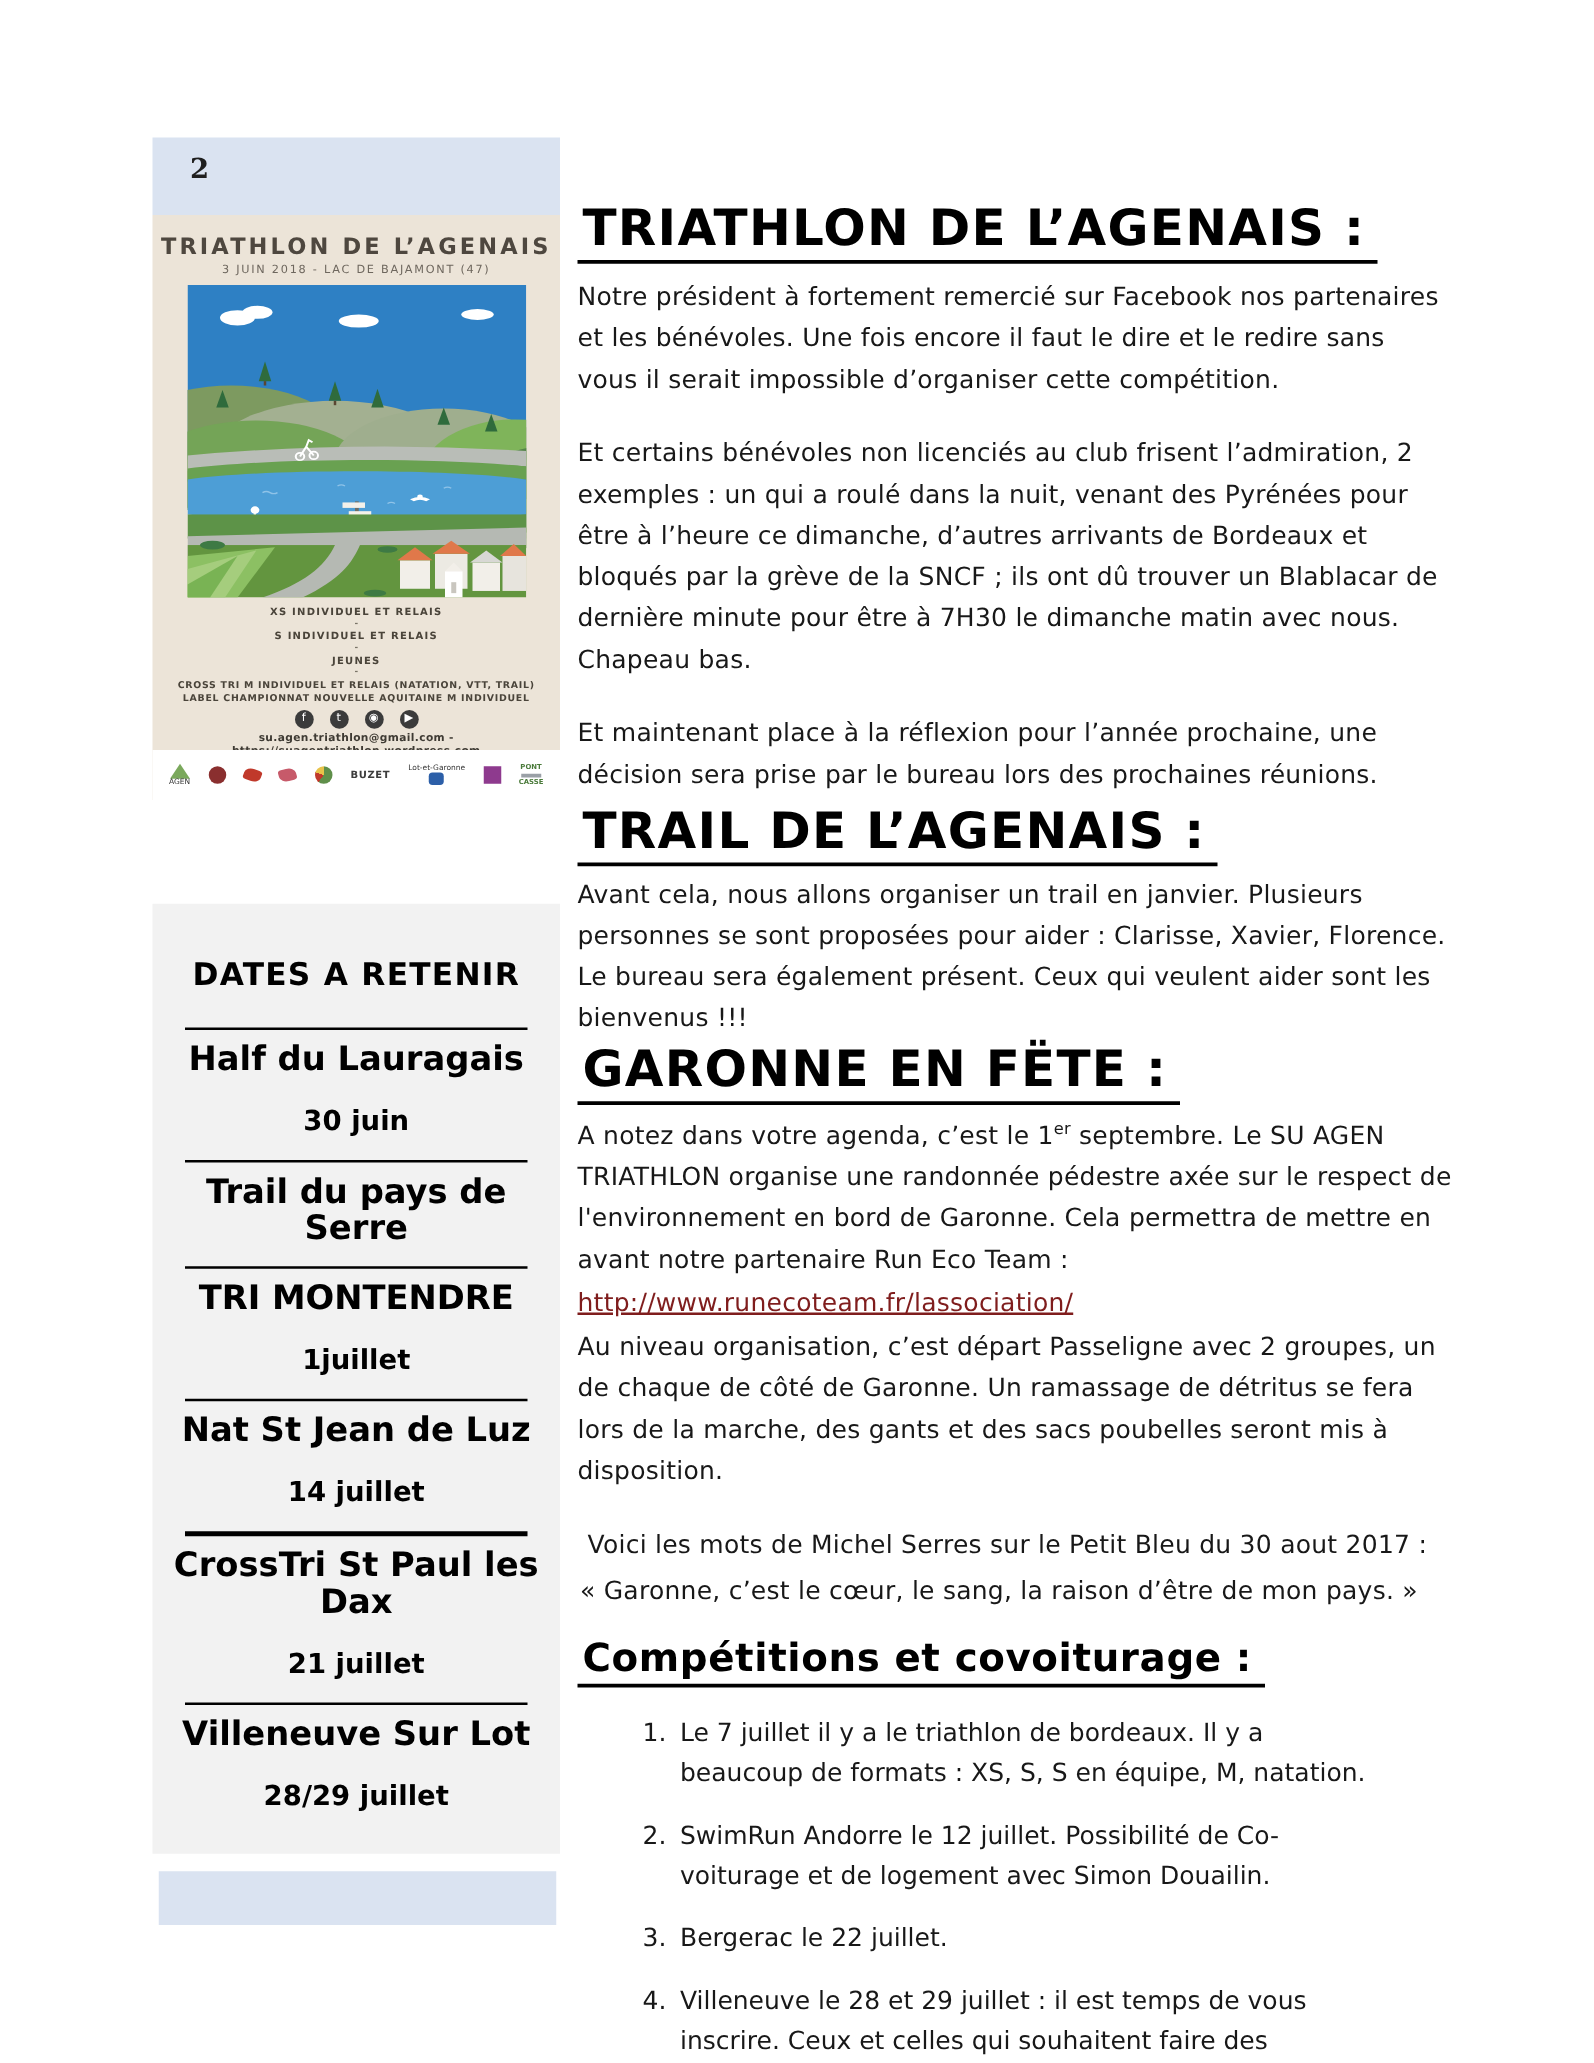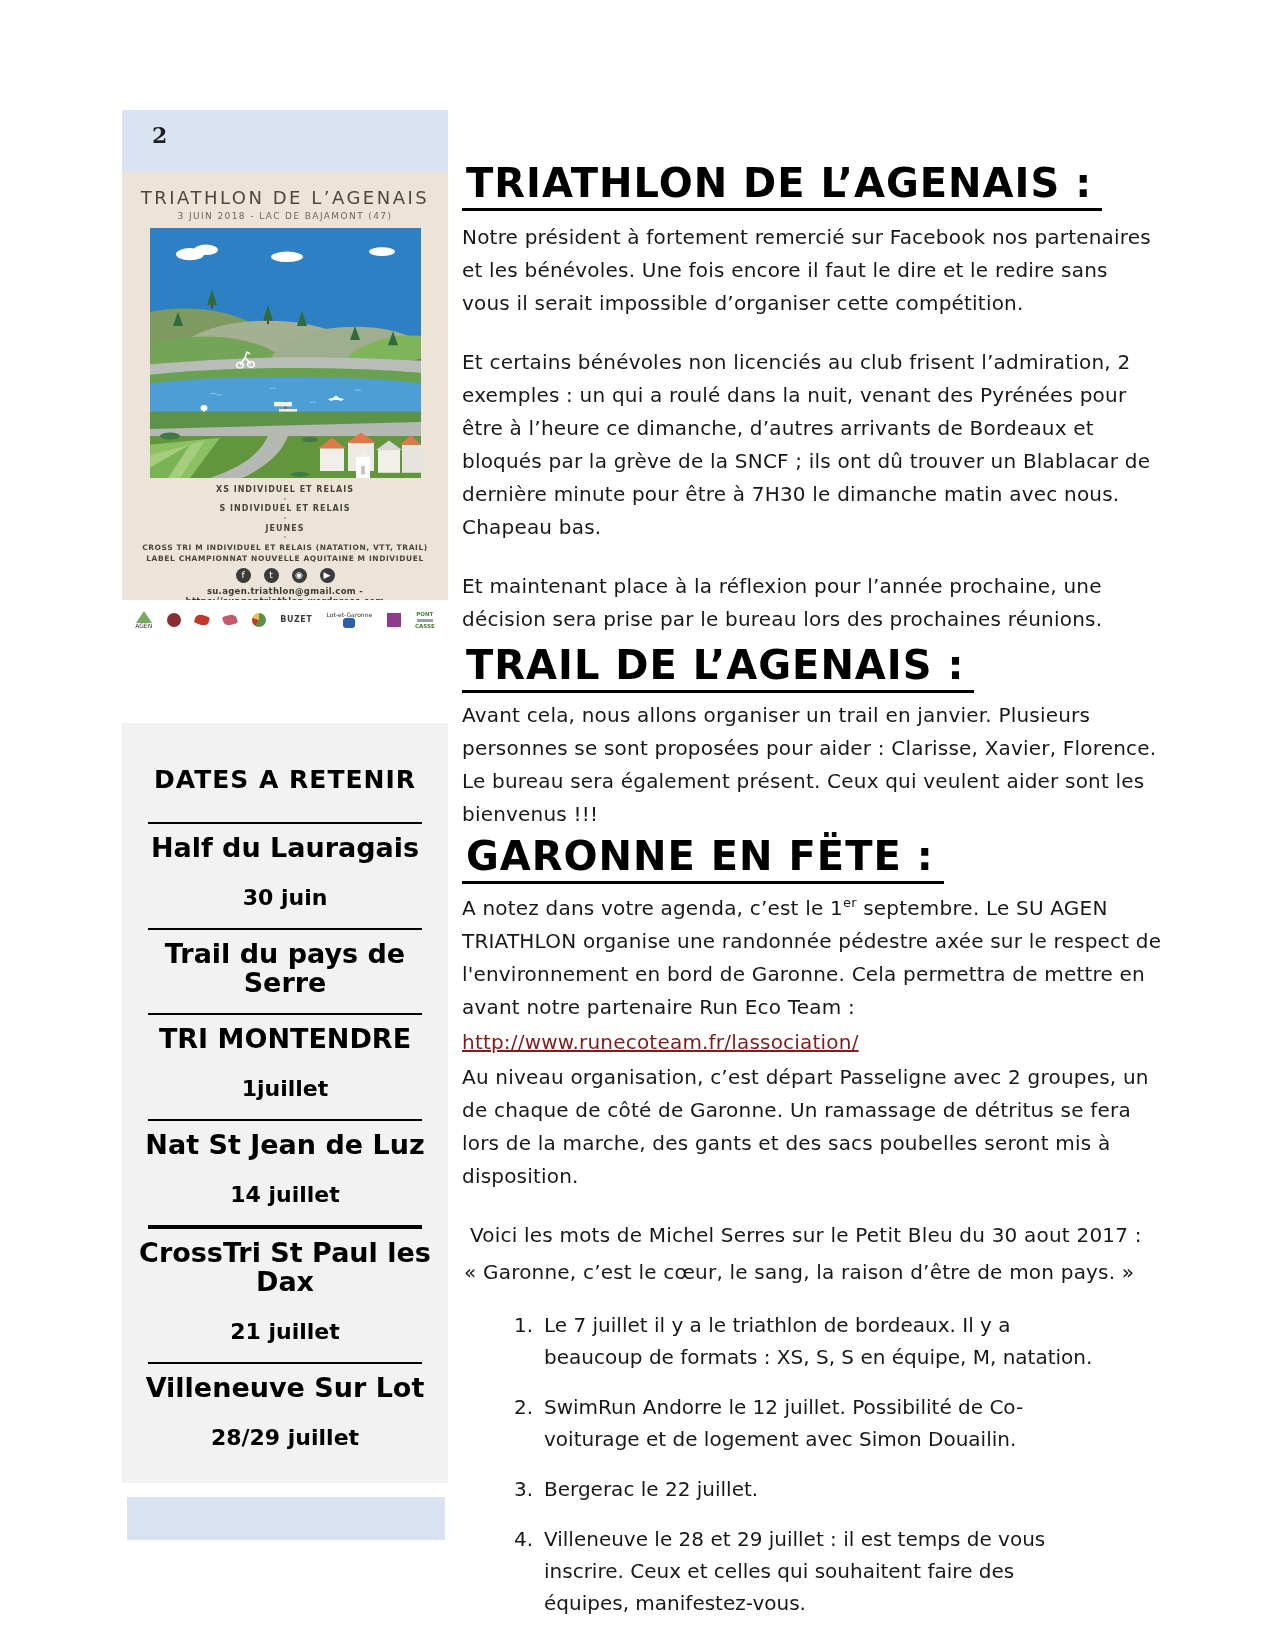--- a/index.html
+++ b/index.html
@@ -4,21 +4,21 @@
 <style>
   html,body{margin:0;padding:0;background:#ffffff;}
   .page{position:relative;width:1275px;height:1650px;background:#ffffff;overflow:hidden;
         font-family:"DejaVu Sans",sans-serif;color:#181818;}
 
   
   .band-top{position:absolute;left:122px;top:110px;width:326px;height:62px;background:#dae3f1;}
   .page-num{padding:12px 0 0 30px;font-family:"DejaVu Serif",serif;font-weight:bold;font-size:22px;color:#1f1f1f;}
 
   .poster{position:absolute;left:122px;top:172px;width:326px;height:468px;background:#ece4d8;text-align:center;}
-  .poster-title{margin-top:15px;font-size:18px;letter-spacing:2.5px;color:#4e473f;font-weight:normal;}
+  .poster-title{margin-top:15px;font-size:18px;letter-spacing:2.5px;color:#4e473f;font-weight:bold;}
   .poster-subtitle{margin-top:3px;font-size:9px;letter-spacing:1.4px;color:#6e675e;}
   .poster-illu{display:block;margin:7px auto 0;width:271px;height:250px;}
   .poster-formats{margin-top:6px;color:#4a443a;font-weight:bold;}
   .fmt-line{font-size:8px;letter-spacing:1px;line-height:1.45;}
   .fmt-dash{font-size:7px;line-height:1.1;color:#7a7468;}
   .fmt-small{font-size:7.5px;letter-spacing:0.6px;line-height:1.5;}
   .social-row{margin-top:4px;display:flex;justify-content:center;gap:13px;}
   .social-dot{width:15px;height:15px;border-radius:50%;background:#3b3b3b;color:#fff;font-size:9px;line-height:15px;text-align:center;}
   .poster-contact{margin-top:3px;font-size:8.5px;letter-spacing:0.3px;color:#3e3a33;font-weight:bold;}
   .sponsor-strip{position:absolute;left:0;right:0;bottom:0;height:40px;background:#ffffff;
@@ -251,20 +251,21 @@
     <p class="body-p mb-xtight">Avant cela, nous allons organiser un trail en janvier. Plusieurs personnes se sont proposées pour aider : Clarisse, Xavier, Florence. Le bureau sera également présent. Ceux qui veulent aider sont les bienvenus !!!</p>
 
     <div class="hdg garonne">GARONNE EN FËTE :</div>
     <p class="body-p mb-xtight"><span>A notez dans votre agenda, c’est le 1</span><sup>er</sup><span> septembre. Le SU AGEN TRIATHLON organise une randonnée pédestre axée sur le respect de l'environnement en bord de Garonne. Cela permettra de mettre en avant notre partenaire Run Eco Team :</span></p>
     <p class="body-p mb-xtight"><a class="link-muted">http://www.runecoteam.fr/lassociation/</a></p>
     <p class="body-p">Au niveau organisation, c’est départ Passeligne avec 2 groupes, un de chaque de côté de Garonne. Un ramassage de détritus se fera lors de la marche, des gants et des sacs poubelles seront mis à disposition.</p>
 
     <p class="body-p quote-intro">Voici les mots de Michel Serres sur le Petit Bleu du 30 aout 2017 :</p>
     <p class="body-p quote-line">« Garonne, c’est le cœur, le sang, la raison d’être de mon pays. »</p>
 
+    <div class="hdg mixed">Compétitions et covoiturage :</div>
 
     <ol class="comp-list">
       <li>
         <span class="comp-num">1.</span>
         <span class="comp-text">Le 7 juillet il y a le triathlon de bordeaux. Il y a beaucoup de formats : XS, S, S en équipe, M, natation.</span>
       </li>
       <li>
         <span class="comp-num">2.</span>
         <span class="comp-text">SwimRun Andorre le 12 juillet. Possibilité de Co-voiturage et de logement avec Simon Douailin.</span>
       </li>

